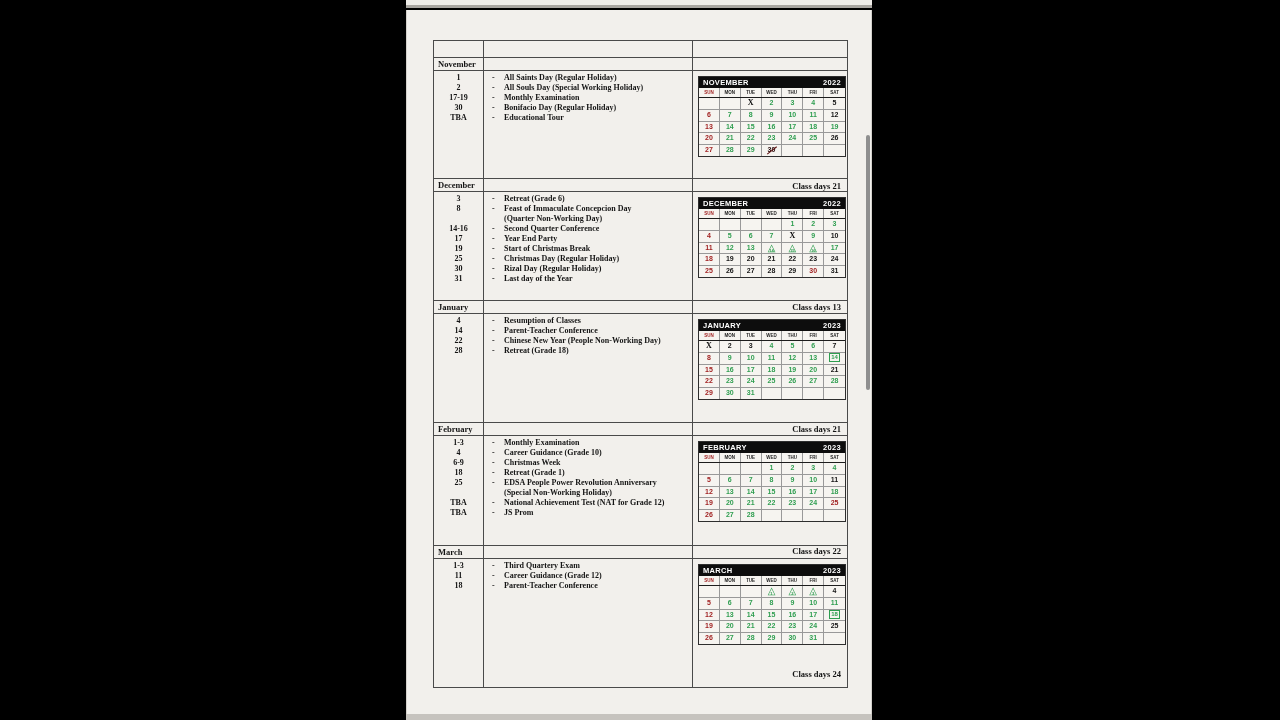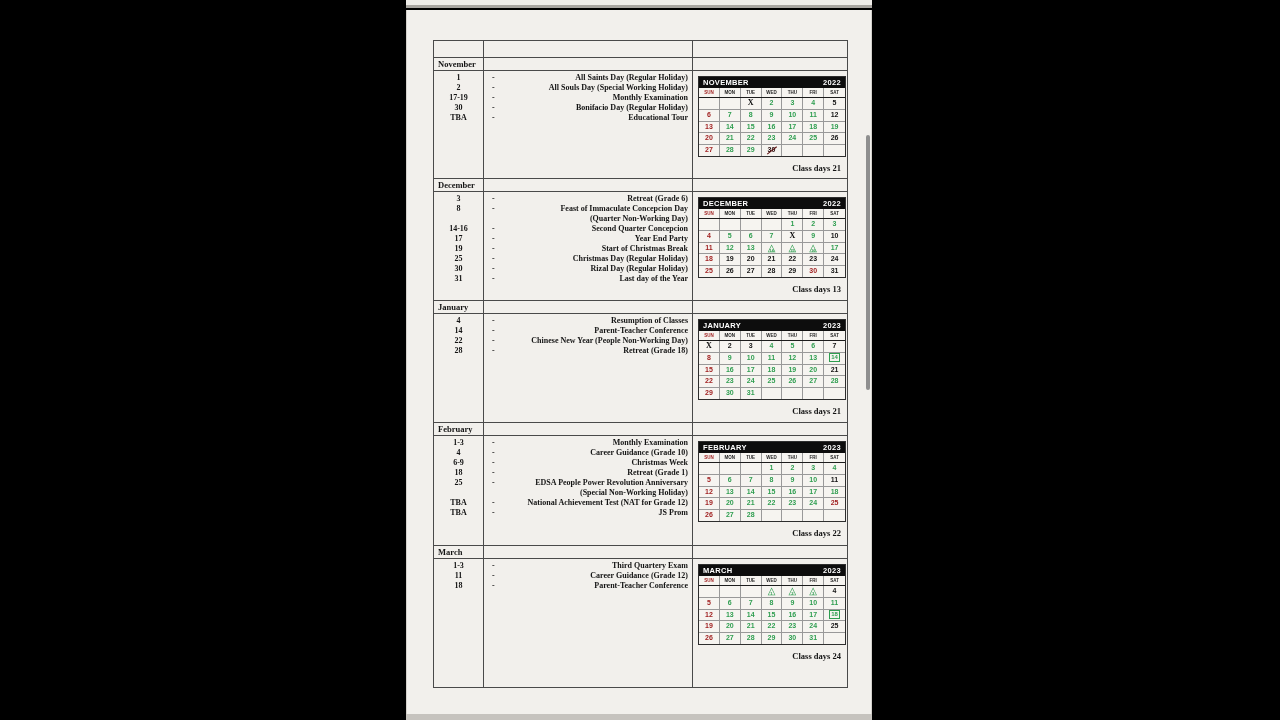--- a/index.html
+++ b/index.html
@@ -19,21 +19,21 @@
   .row-spacer{height:17px;border-bottom:1px solid #4a4a4a;box-sizing:border-box;}
   .m-hdr{height:13px;border-bottom:1px solid #4a4a4a;box-sizing:border-box;
          display:flex;align-items:center;padding-left:4px;}
   .m-name{font-weight:bold;font-size:8.5px;}
   .m-body{display:flex;border-bottom:1px solid #4a4a4a;box-sizing:border-box;}
   .doc-table > .m-body:last-child{border-bottom:none;}
   .lines{width:258px;flex:none;padding-top:2px;box-sizing:border-box;}
   .ev-line{display:flex;line-height:10px;font-size:8px;font-weight:bold;}
   .ev-date{width:49px;text-align:center;flex:none;}
   .ev-dash{width:21px;padding-left:9px;box-sizing:border-box;flex:none;}
-  .ev-text{flex:1;padding-right:4px;text-align:right;}
+  .ev-text{flex:1;padding-right:4px;}
   .col-cal{flex:1;box-sizing:border-box;}
 
   .cal{margin:5px 0 0 6px;width:148px;border:1px solid #2e2e2e;box-sizing:border-box;background:#f6f4f0;}
   .cal-title{background:#0d0d0d;color:#fff;height:11px;display:flex;justify-content:space-between;
              align-items:center;padding:0 4px;font-family:"Liberation Sans",sans-serif;
              font-weight:bold;font-size:7.5px;letter-spacing:.3px;}
   .cal-week{display:grid;grid-template-columns:repeat(7,1fr);border-bottom:1px solid #1d1d1d;}
   .cal-week span{font-family:"Liberation Sans",sans-serif;font-weight:bold;font-size:4.5px;
                  text-align:center;line-height:9px;border-right:1px solid #999;color:#222;}
   .cal-week span:last-child{border-right:none;}
@@ -47,21 +47,21 @@
   .c-g{color:#2f9e50;} .c-r{color:#9e1b1b;} .c-k{color:#141414;}
   .c-x{color:#0d0d0d;font-family:"Liberation Serif",serif;font-size:8px;}
   .crossed{position:relative;display:inline-block;padding:0 1px;color:#2a0d0d;}
   .crossed::after{content:"";position:absolute;left:-1px;right:-1px;top:48%;
                   border-top:1.2px solid #5c0f0f;transform:rotate(-38deg);}
   .tri-glyph{position:absolute;left:0;right:0;top:-1px;font-size:10px;line-height:11.5px;
              color:#2f9e50;font-weight:normal;}
   .tri-num{position:absolute;left:0;right:0;bottom:0;font-size:4.2px;line-height:5.5px;color:#2f9e50;}
   .boxed{display:inline-block;border:1px solid #2f9e50;color:#2f9e50;font-size:6px;
          line-height:7px;padding:0 1.5px;vertical-align:1px;}
-  .class-days{margin:6px 6px 0 0;text-align:right;font-weight:bold;font-size:8.5px;}
+  .class-days{margin:24px 6px 0 0;text-align:right;font-weight:bold;font-size:8.5px;}
 </style>
 </head>
 <body>
 
 <div class="stage">
   <div class="prev-page-edge"></div>
   <div class="page">
     <div class="doc-table" id="doc-table">
       <div class="vline" style="left:49px"></div>
       <div class="vline" style="left:258px"></div>
@@ -169,21 +169,21 @@
               <span class="ev-text">Feast of Immaculate Concepcion Day</span>
             </div>
             <div class="ev-line">
               <span class="ev-date"></span>
               <span class="ev-dash"></span>
               <span class="ev-text">(Quarter Non-Working Day)</span>
             </div>
             <div class="ev-line">
               <span class="ev-date">14-16</span>
               <span class="ev-dash">-</span>
-              <span class="ev-text">Second Quarter Concepcion</span>
+              <span class="ev-text">Second Quarter Conference</span>
             </div>
             <div class="ev-line">
               <span class="ev-date">17</span>
               <span class="ev-dash">-</span>
               <span class="ev-text">Year End Party</span>
             </div>
             <div class="ev-line">
               <span class="ev-date">19</span>
               <span class="ev-dash">-</span>
               <span class="ev-text">Start of Christmas Break</span>

